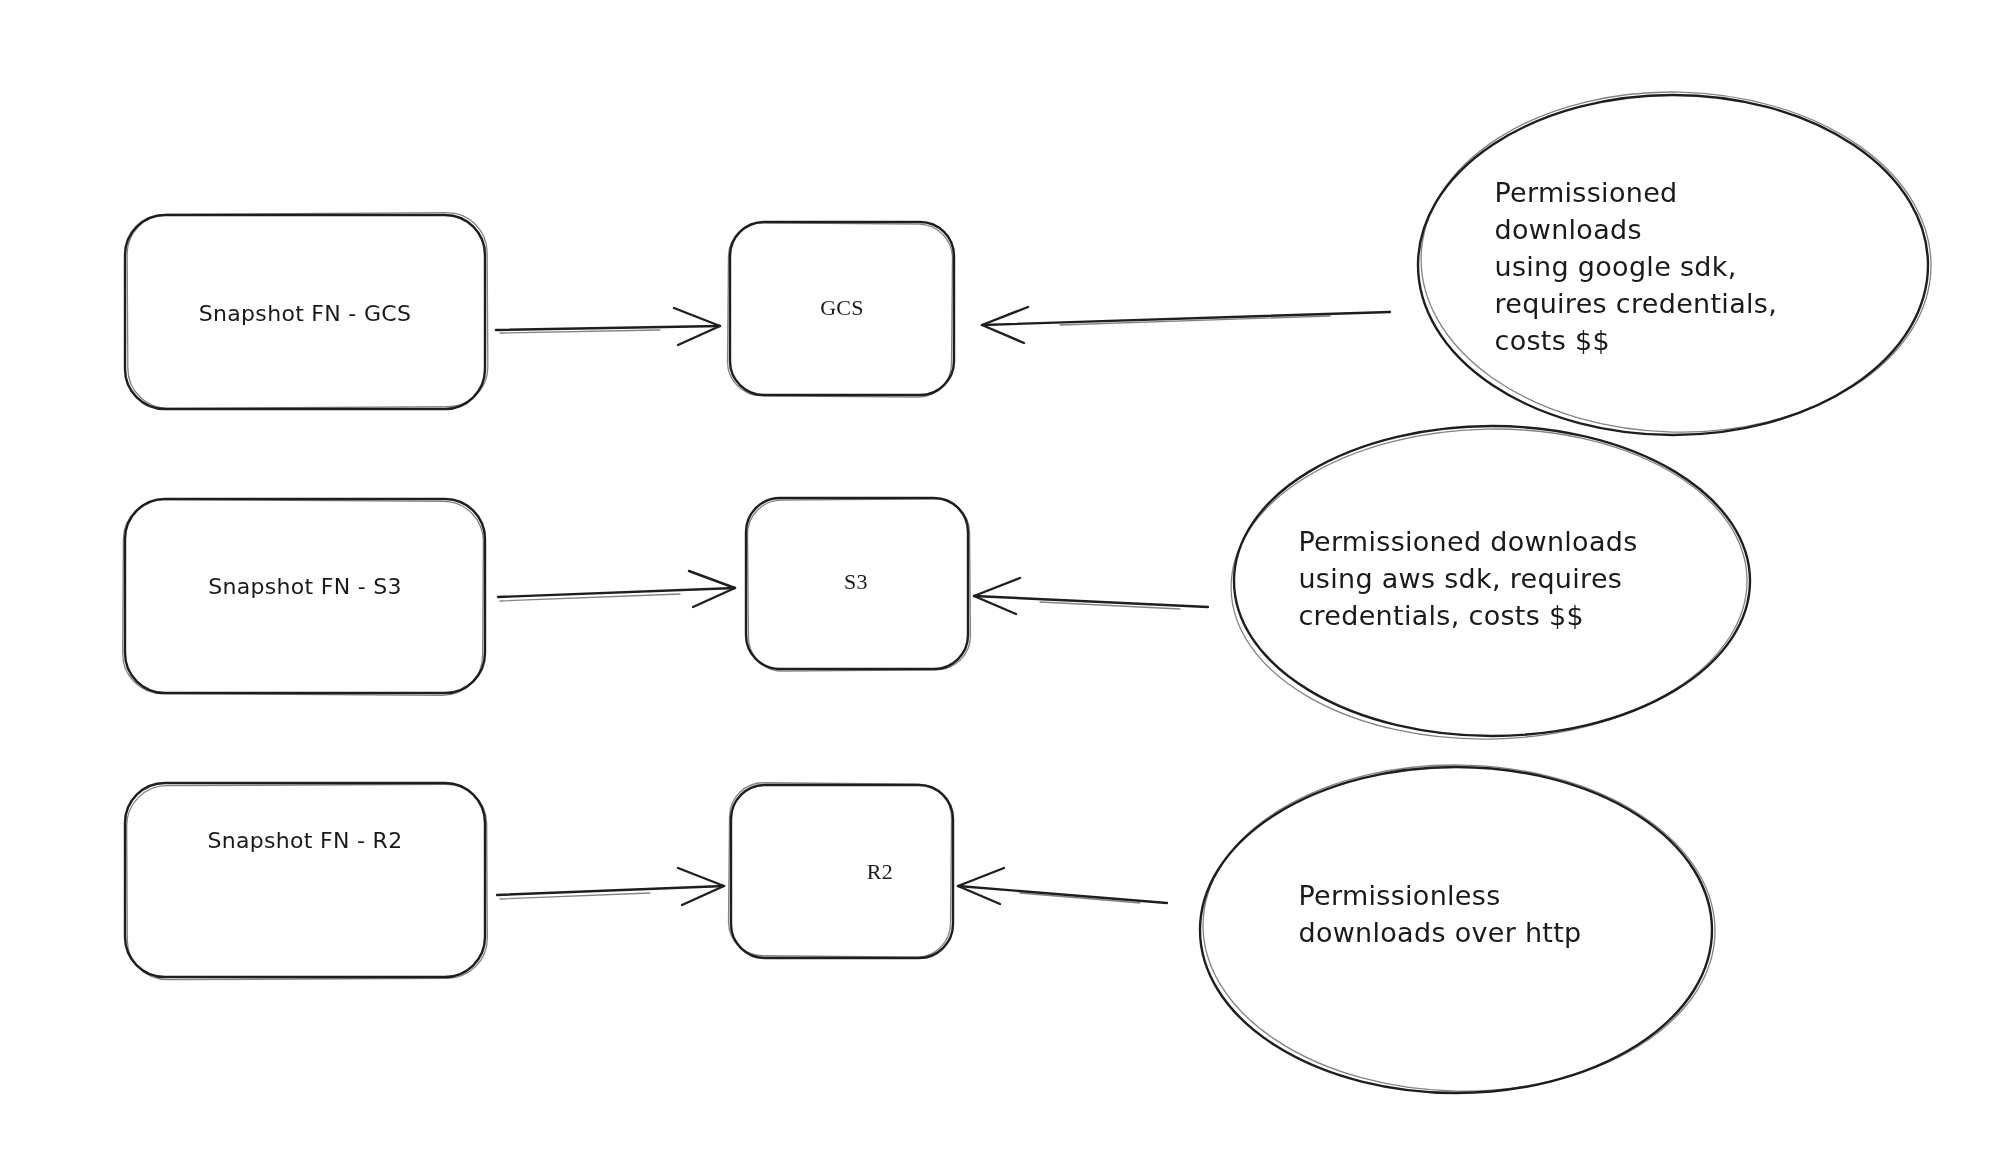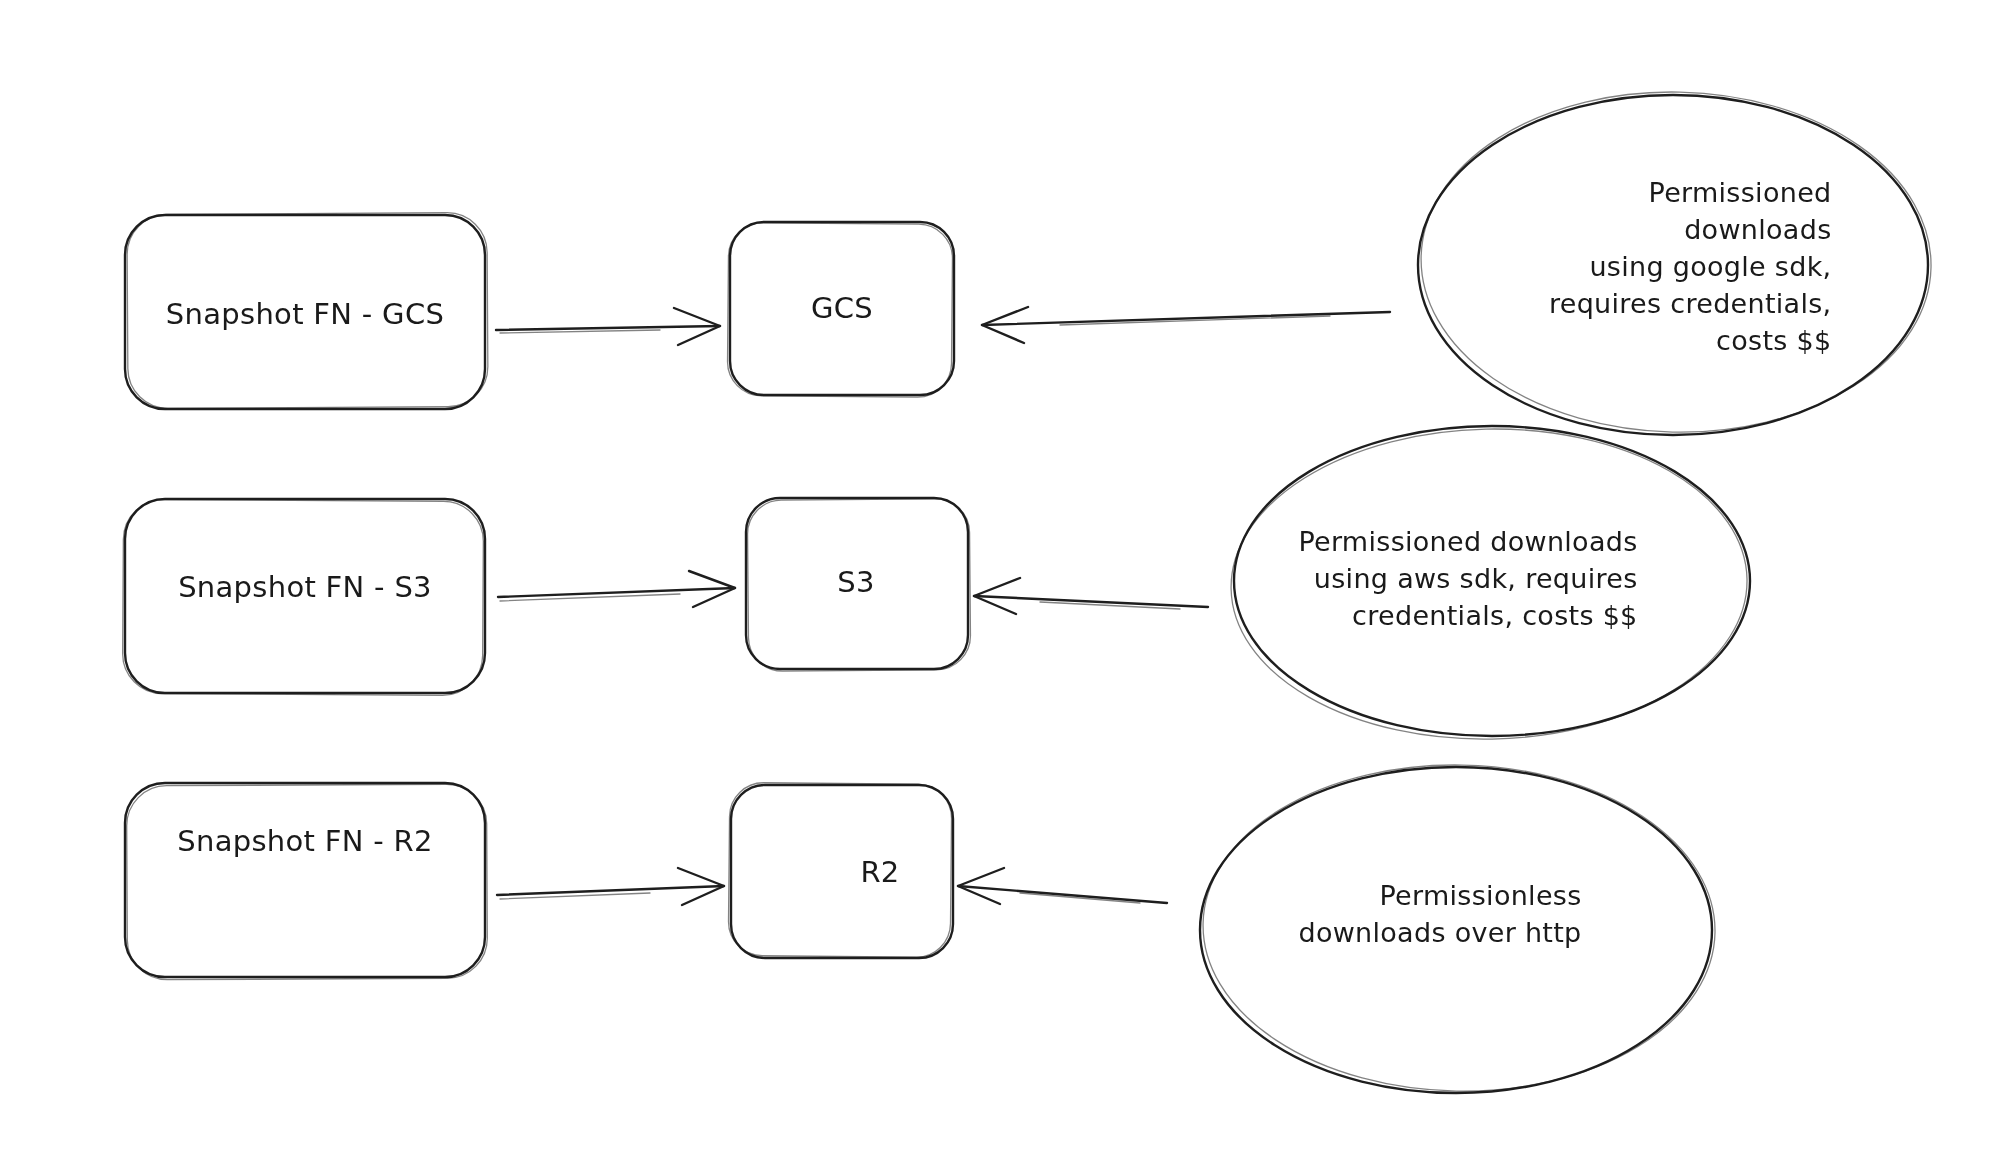--- a/index.html
+++ b/index.html
@@ -29,26 +29,26 @@
   }
   .ghost {
     stroke-width: 1.3;
     opacity: 0.55;
   }
   .label {
     position: absolute;
     transform: translate(-50%, -50%);
     color: #1a1a1a;
     white-space: pre-line;
-    text-align: right;
+    text-align: left;
     line-height: 1.25;
     letter-spacing: 0.3px;
   }
-  .node-label { font-size: 29px; }
-  .box-label  { font-size: 29px; }
+  .node-label { font-size: 22px; }
+  .box-label  { font-size: 22px; font-family: Liberation Serif, serif; }
   .note-label { font-size: 27px; line-height: 37px; }
 </style>
 </head>
 <body>
 
 <div class="canvas">
 
   <svg class="diagram" width="2000" height="1174" viewBox="0 0 2000 1174">
 
     <g>

